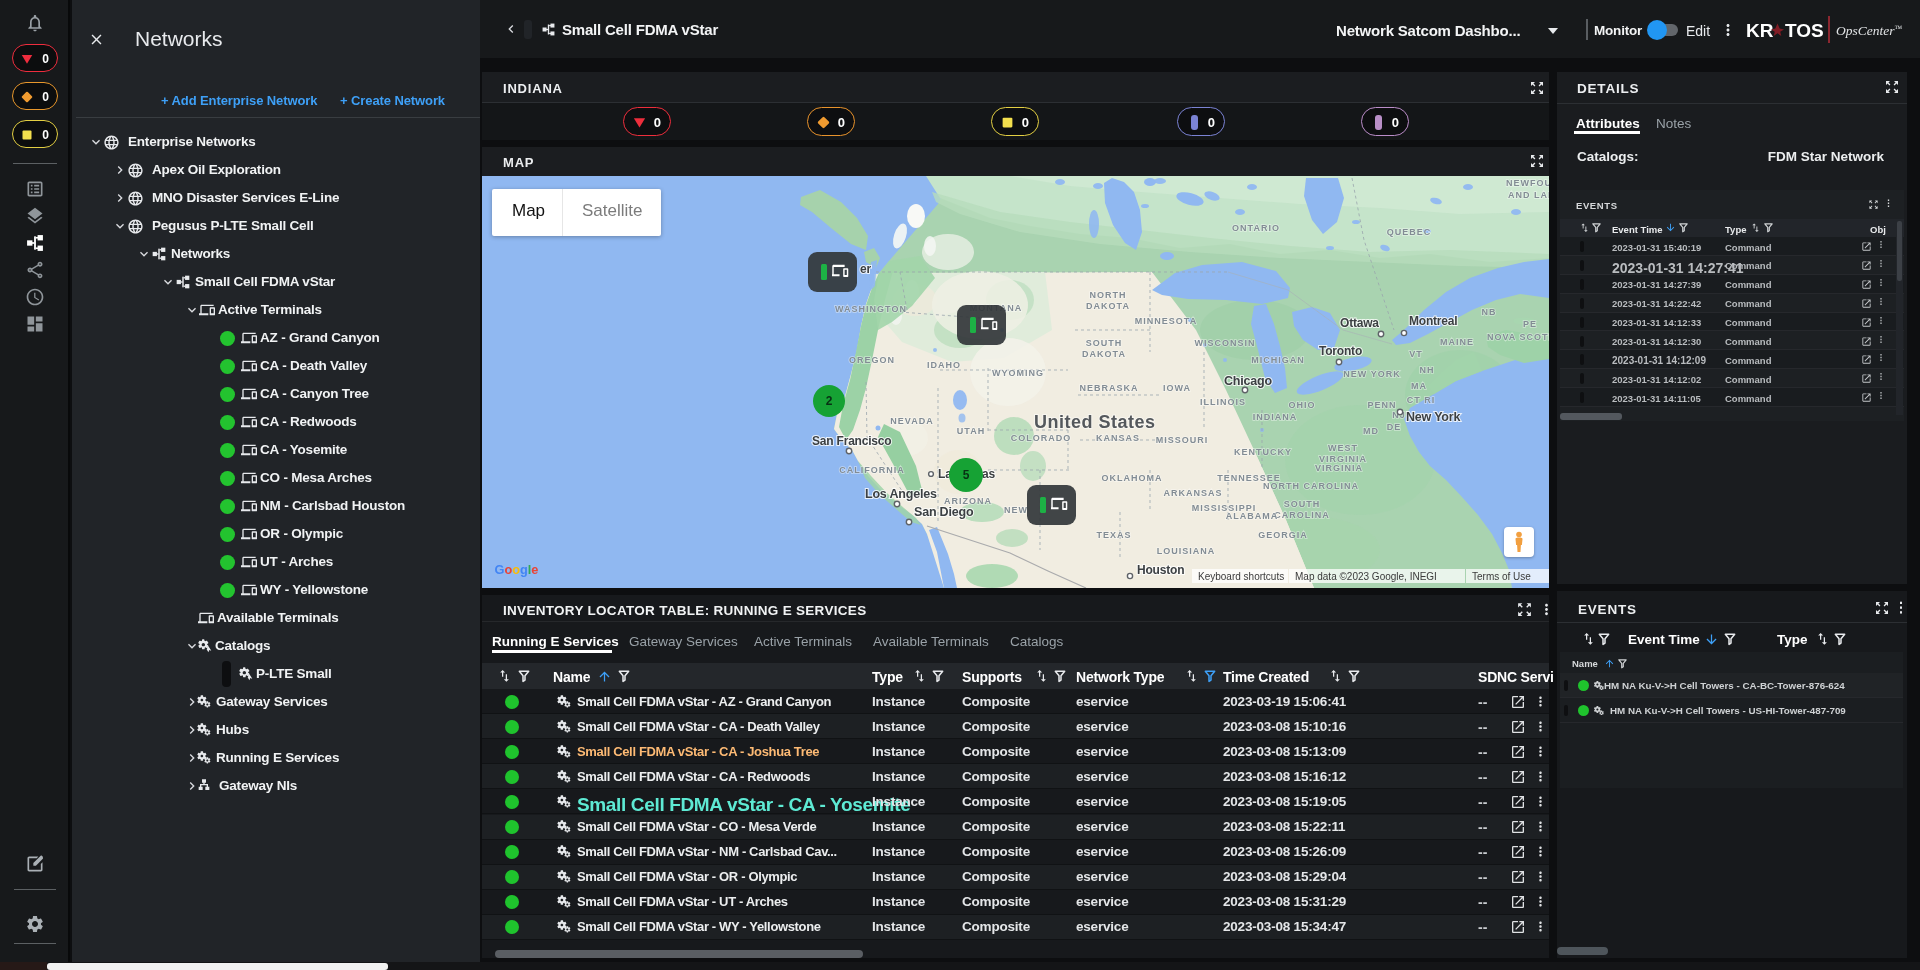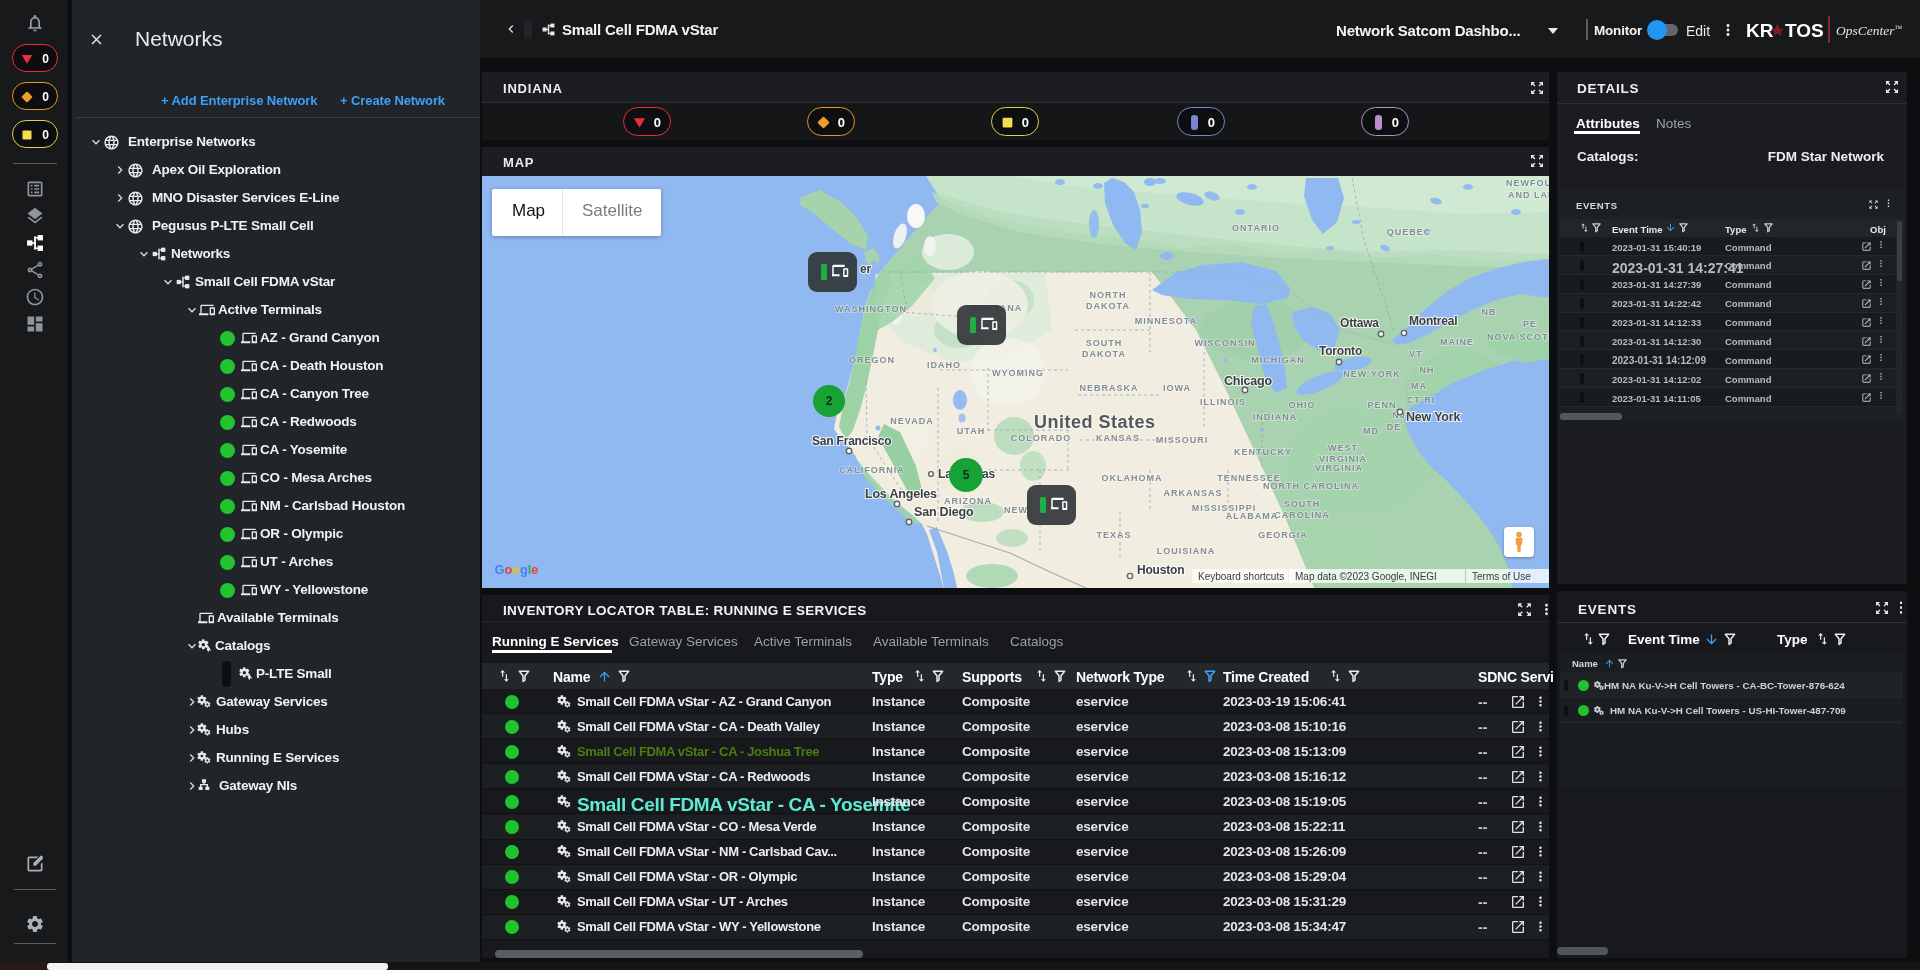--- a/index.html
+++ b/index.html
@@ -142,21 +142,21 @@
 <span class="abs b" style="left:218px;top:302.44px;font-size:13.5px;letter-spacing:-0.2px;color:#f1f3f4;white-space:nowrap">Active Terminals</span>
 <div class="abs" style="left:219.5px;top:330.5px;width:15.0px;height:15.0px;border-radius:50%;background:#23c32f"></div>
 <svg class="abs" style="left:241px;top:330.0px" width="16" height="16" viewBox="0 0 24 24">
     <path d="M4 6h18V4H4c-1.1 0-2 .9-2 2v11H0v3h14v-3H4V6zm19 2h-6c-.55 0-1 .45-1 1v10c0 .55.45 1 1 1h6c.55 0 1-.45 1-1V9c0-.55-.45-1-1-1zm-1 9h-4v-7h4v7z" fill="#e8eaed"></path>
   </svg>
 <span class="abs b" style="left:260px;top:330.44px;font-size:13.5px;letter-spacing:-0.2px;color:#f1f3f4;white-space:nowrap">AZ - Grand Canyon</span>
 <div class="abs" style="left:219.5px;top:358.5px;width:15.0px;height:15.0px;border-radius:50%;background:#23c32f"></div>
 <svg class="abs" style="left:241px;top:358.0px" width="16" height="16" viewBox="0 0 24 24">
     <path d="M4 6h18V4H4c-1.1 0-2 .9-2 2v11H0v3h14v-3H4V6zm19 2h-6c-.55 0-1 .45-1 1v10c0 .55.45 1 1 1h6c.55 0 1-.45 1-1V9c0-.55-.45-1-1-1zm-1 9h-4v-7h4v7z" fill="#e8eaed"></path>
   </svg>
-<span class="abs b" style="left:260px;top:358.44px;font-size:13.5px;letter-spacing:-0.2px;color:#f1f3f4;white-space:nowrap">CA - Death Houston</span>
+<span class="abs b" style="left:260px;top:358.44px;font-size:13.5px;letter-spacing:-0.2px;color:#f1f3f4;white-space:nowrap">CA - Death Valley</span>
 <div class="abs" style="left:219.5px;top:386.5px;width:15.0px;height:15.0px;border-radius:50%;background:#23c32f"></div>
 <svg class="abs" style="left:241px;top:386.0px" width="16" height="16" viewBox="0 0 24 24">
     <path d="M4 6h18V4H4c-1.1 0-2 .9-2 2v11H0v3h14v-3H4V6zm19 2h-6c-.55 0-1 .45-1 1v10c0 .55.45 1 1 1h6c.55 0 1-.45 1-1V9c0-.55-.45-1-1-1zm-1 9h-4v-7h4v7z" fill="#e8eaed"></path>
   </svg>
 <span class="abs b" style="left:260px;top:386.44px;font-size:13.5px;letter-spacing:-0.2px;color:#f1f3f4;white-space:nowrap">CA - Canyon Tree</span>
 <div class="abs" style="left:219.5px;top:414.5px;width:15.0px;height:15.0px;border-radius:50%;background:#23c32f"></div>
 <svg class="abs" style="left:241px;top:414.0px" width="16" height="16" viewBox="0 0 24 24">
     <path d="M4 6h18V4H4c-1.1 0-2 .9-2 2v11H0v3h14v-3H4V6zm19 2h-6c-.55 0-1 .45-1 1v10c0 .55.45 1 1 1h6c.55 0 1-.45 1-1V9c0-.55-.45-1-1-1zm-1 9h-4v-7h4v7z" fill="#e8eaed"></path>
   </svg>
 <span class="abs b" style="left:260px;top:414.44px;font-size:13.5px;letter-spacing:-0.2px;color:#f1f3f4;white-space:nowrap">CA - Redwoods</span>
@@ -621,21 +621,21 @@
     <path d="M19 19H5V5h7V3H5c-1.11 0-2 .9-2 2v14c0 1.1.89 2 2 2h14c1.1 0 2-.9 2-2v-7h-2v7zM14 3v2h3.59l-9.83 9.83 1.41 1.41L19 6.41V10h2V3h-7z" fill="#dfe1e3"></path>
   </svg>
 <svg class="abs" style="left:1533px;top:718.6px" width="15" height="15" viewBox="0 0 24 24">
     <path d="M12 8c1.1 0 2-.9 2-2s-.9-2-2-2-2 .9-2 2 .9 2 2 2zm0 2c-1.1 0-2 .9-2 2s.9 2 2 2 2-.9 2-2-.9-2-2-2zm0 6c-1.1 0-2 .9-2 2s.9 2 2 2 2-.9 2-2-.9-2-2-2z" fill="#dfe1e3"></path>
   </svg>
 <div class="abs" style="left:482px;top:739.2px;width:1067px;height:25.1px;background:#17191c;border-bottom:1px solid #101214"></div>
 <div class="abs" style="left:505px;top:744.7px;width:14px;height:14px;border-radius:50%;background:#1fc32d"></div>
 <svg class="abs" style="left:556px;top:743.7px" width="16" height="16" viewBox="0 0 24 24">
     <path d="M14.17 13.71l1.4-2.42c.09-.15.05-.34-.08-.45l-1.48-1.16c.03-.22.05-.45.05-.68s-.02-.46-.05-.69l1.48-1.16c.13-.11.17-.3.08-.45l-1.4-2.42c-.09-.15-.27-.21-.43-.15l-1.74.7c-.36-.28-.75-.51-1.18-.69l-.26-1.85c-.03-.16-.18-.29-.35-.29h-2.8c-.17 0-.32.13-.35.29L6.8 4.14c-.43.18-.82.41-1.18.69l-1.74-.7c-.16-.06-.34 0-.43.15l-1.4 2.42c-.09.15-.05.34.08.45l1.48 1.16c-.03.23-.05.46-.05.69s.02.46.05.68l-1.48 1.16c-.13.11-.17.3-.08.45l1.4 2.42c.09.15.27.21.43.15l1.74-.7c.36.28.75.51 1.18.69l.26 1.85c.03.16.18.29.35.29h2.8c.17 0 .32-.13.35-.29l.26-1.85c.43-.18.82-.41 1.18-.69l1.74.7c.16.06.34 0 .43-.15zM8.81 11c-1.1 0-2-.9-2-2s.9-2 2-2 2 .9 2 2-.9 2-2 2zm12.69 5.79l-.98-.77c.02-.15.03-.3.03-.46s-.01-.31-.03-.46l.98-.77c.09-.07.11-.2.06-.3l-.93-1.61c-.06-.1-.18-.14-.29-.1l-1.15.46c-.24-.18-.5-.34-.78-.46l-.17-1.23c-.02-.11-.12-.19-.23-.19h-1.86c-.11 0-.21.08-.23.19l-.17 1.23c-.28.12-.54.27-.78.46l-1.15-.46c-.11-.04-.23 0-.29.1l-.93 1.61c-.06.1-.03.23.06.3l.98.77c-.02.15-.03.3-.03.46s.01.31.03.46l-.98.77c-.09.07-.11.2-.06.3l.93 1.61c.06.1.18.14.29.1l1.15-.46c.24.18.5.34.78.46l.17 1.23c.02.11.12.19.23.19h1.86c.11 0 .21-.08.23-.19l.17-1.23c.28-.12.54-.27.78-.46l1.15.46c.11.04.23 0 .29-.1l.93-1.61c.06-.1.03-.23-.06-.3zm-4.51.49c-.83 0-1.5-.67-1.5-1.5s.67-1.5 1.5-1.5 1.5.67 1.5 1.5-.67 1.5-1.5 1.5z" fill="#e8eaed"></path>
   </svg>
-<span class="abs b" style="left:577px;top:743.7px;font-size:13px;letter-spacing:-0.35px;color:#4d7c0f;white-space:nowrap">Small Cell FDMA vStar - CA - Joshua Tree</span>
+<span class="abs b" style="left:577px;top:743.7px;font-size:13px;letter-spacing:-0.35px;color:#fdba74;white-space:nowrap">Small Cell FDMA vStar - CA - Joshua Tree</span>
 <span class="abs b" style="left:872px;top:743.7px;font-size:13.5px;letter-spacing:-0.2px;color:#e4e6e8">Instance</span>
 <span class="abs b" style="left:962px;top:743.7px;font-size:13.5px;letter-spacing:-0.2px;color:#e4e6e8">Composite</span>
 <span class="abs b" style="left:1076px;top:743.7px;font-size:13.5px;letter-spacing:-0.2px;color:#e4e6e8">eservice</span>
 <span class="abs b" style="left:1223px;top:743.7px;font-size:13.5px;letter-spacing:-0.2px;color:#e4e6e8">2023-03-08 15:13:09</span>
 <span class="abs b" style="left:1478px;top:743.7px;font-size:14px;color:#c9cccf">--</span>
 <svg class="abs" style="left:1510px;top:743.7px" width="16" height="16" viewBox="0 0 24 24">
     <path d="M19 19H5V5h7V3H5c-1.11 0-2 .9-2 2v14c0 1.1.89 2 2 2h14c1.1 0 2-.9 2-2v-7h-2v7zM14 3v2h3.59l-9.83 9.83 1.41 1.41L19 6.41V10h2V3h-7z" fill="#dfe1e3"></path>
   </svg>
 <svg class="abs" style="left:1533px;top:743.7px" width="15" height="15" viewBox="0 0 24 24">
     <path d="M12 8c1.1 0 2-.9 2-2s-.9-2-2-2-2 .9-2 2 .9 2 2 2zm0 2c-1.1 0-2 .9-2 2s.9 2 2 2 2-.9 2-2-.9-2-2-2zm0 6c-1.1 0-2 .9-2 2s.9 2 2 2 2-.9 2-2-.9-2-2-2z" fill="#dfe1e3"></path>

